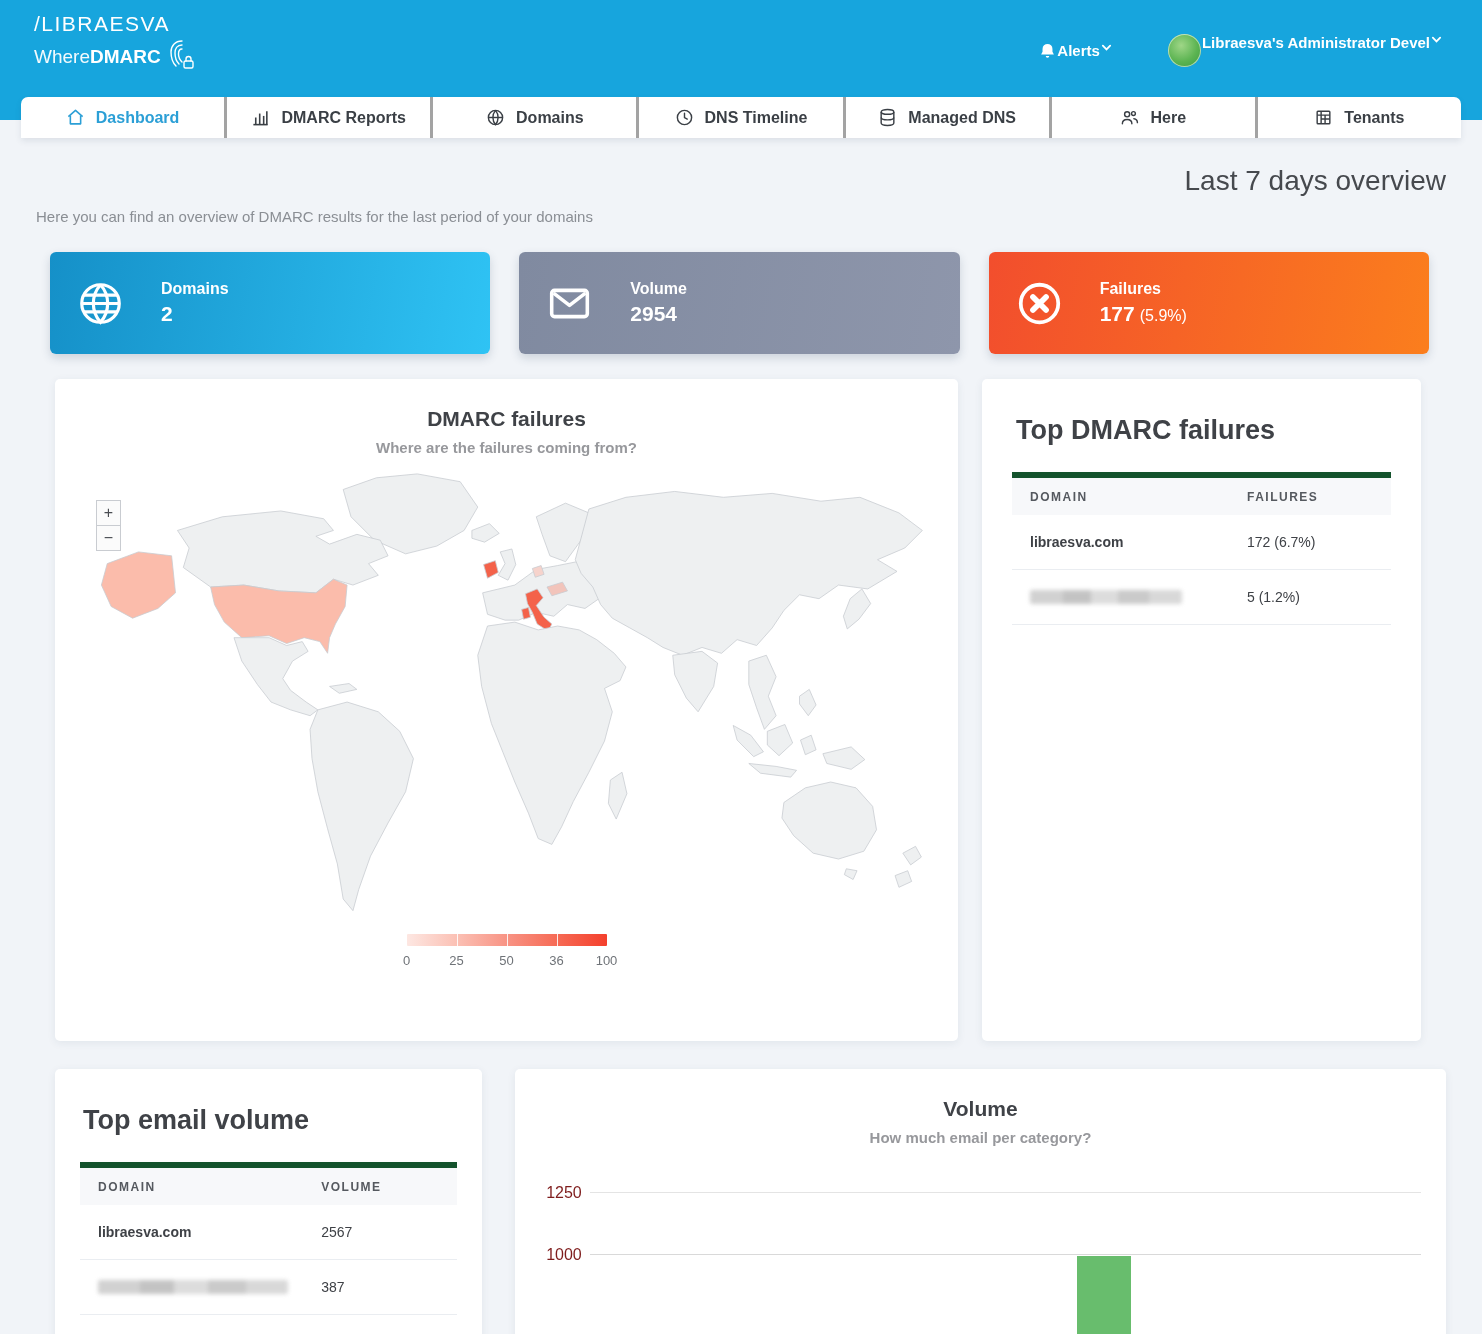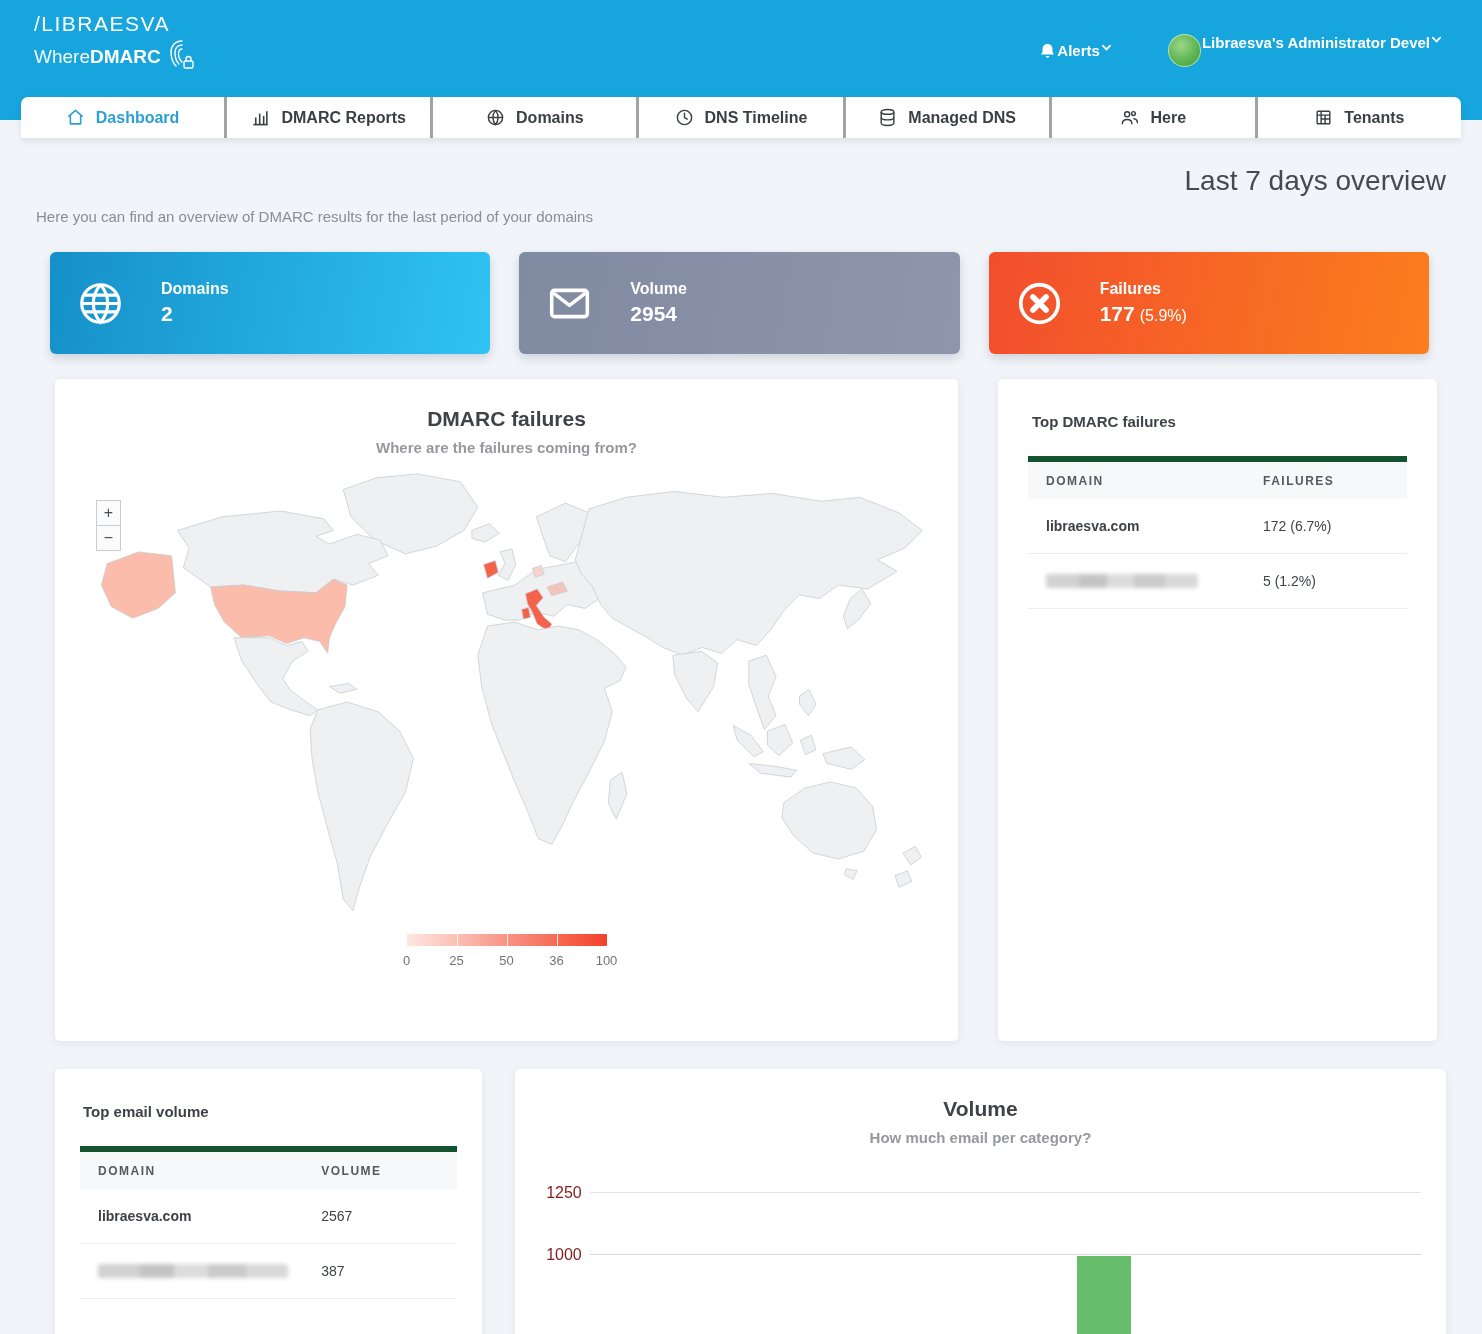--- a/index.html
+++ b/index.html
@@ -57,29 +57,29 @@
   }
   .stat-card svg { width:45px; height:45px; flex:0 0 auto; }
   .stat-label { font-size:16px; font-weight:700; }
   .stat-value { font-size:21px; font-weight:700; margin-top:4px; }
   .stat-suffix { font-size:16px; font-weight:400; margin-left:5px; }
   .stat-domains  { background:linear-gradient(100deg,#1590c8 0%,#2fc3f4 100%); }
   .stat-volume   { background:linear-gradient(100deg,#808aa0 0%,#8e96ab 100%); }
   .stat-failures { background:linear-gradient(100deg,#f24e2d 0%,#fb7e1d 100%); }
   
   .card { background:#fff; border-radius:5px; box-shadow:0 2px 8px rgba(40,60,90,.08); }
-  .row1 { display:flex; gap:40px; margin:25px 0 0 19px; }
+  .row1 { display:flex; gap:24px; margin:25px 0 0 19px; }
   .map-card { width:903px; height:662px; position:relative; }
   .tf-card  { width:439px; height:662px; }
   .row2 { display:flex; gap:33px; margin:28px 0 0 19px; }
   .tv-card  { width:432px; height:420px; }
   .vol-card { width:942px; height:420px; position:relative; overflow:hidden; }
   .card-title-c { text-align:center; font-size:21px; font-weight:600; color:#3f4247; padding-top:28px; }
   .card-sub-c   { text-align:center; font-size:15px; font-weight:600; color:#97989c; margin-top:8px; }
-  .card-title-l { font-size:15px; font-weight:600; color:#3f4247; padding:34px 0 0 34px; }
+  .card-title-l { font-size:27px; font-weight:600; color:#3f4247; padding:14px 0 0 34px;margin-top:22px; }
   
   .map-wrap { position:relative; margin-top:14px; }
   .map-zoom {
     position:absolute; left:41px; top:30px; z-index:2;
     display:flex; flex-direction:column;
   }
   .map-zoom button {
     width:25px; height:26px; background:#fbfbfb; border:1px solid #c9ccd1;
     font-size:16px; color:#4a4d52; cursor:pointer; line-height:1;
     font-family:"Liberation Sans", sans-serif;

